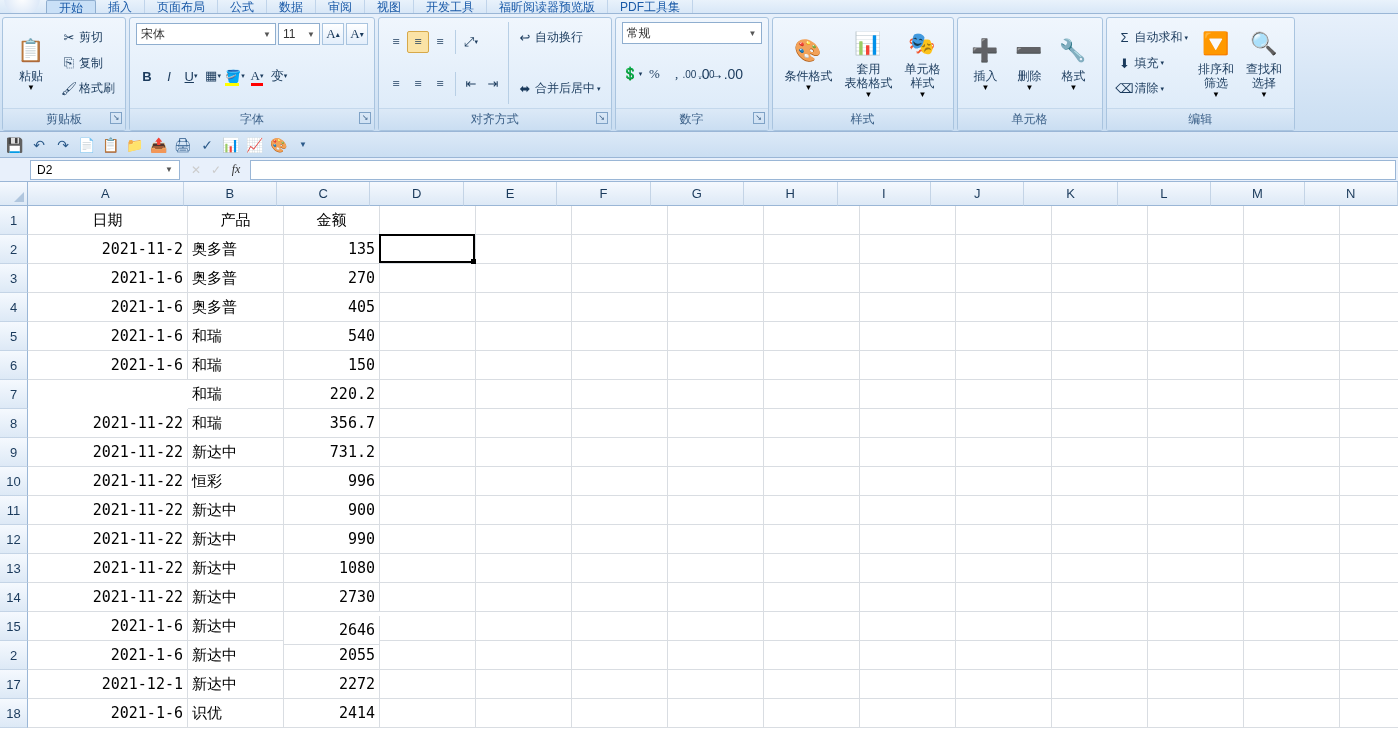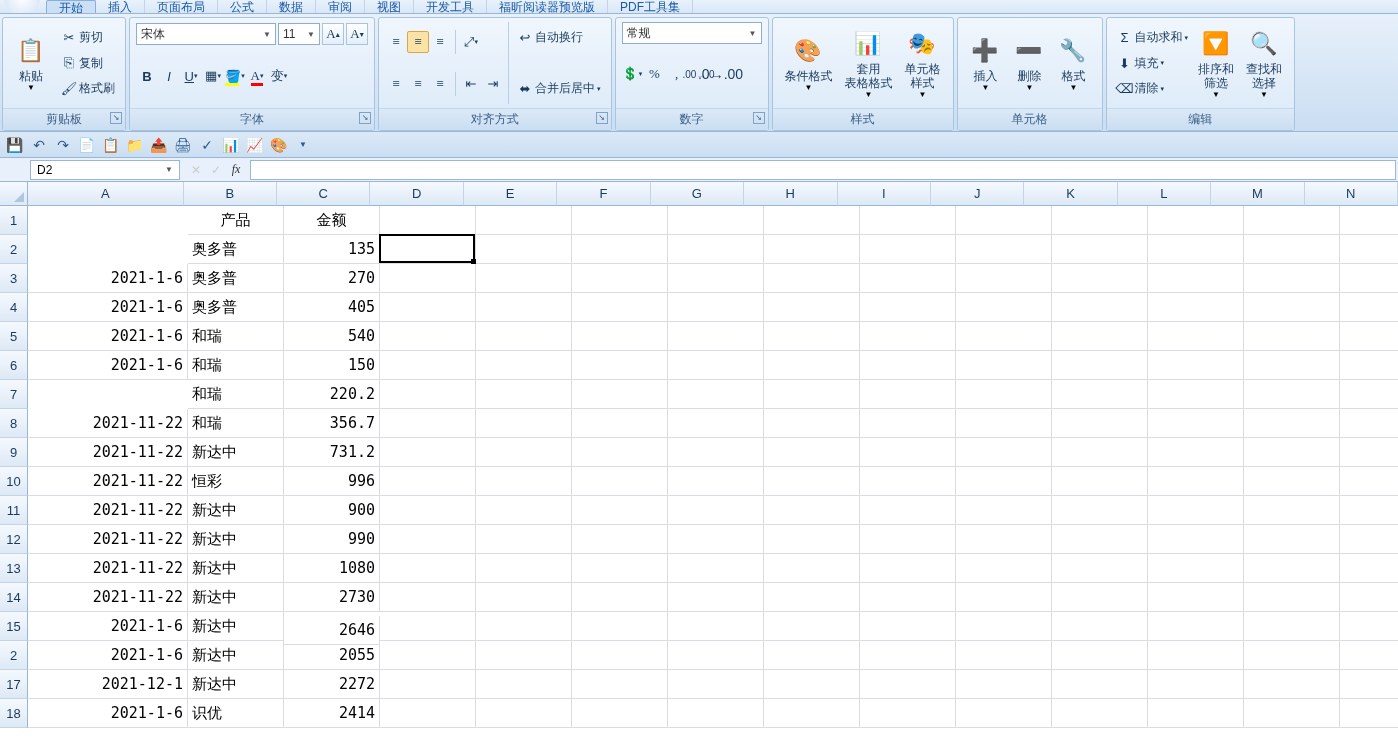--- a/index.html
+++ b/index.html
@@ -347,33 +347,35 @@
       <div class="rowhead">11</div>
       <div class="rowhead">12</div>
       <div class="rowhead">13</div>
       <div class="rowhead">14</div>
       <div class="rowhead">15</div>
       <div class="rowhead">2</div>
       <div class="rowhead">17</div>
       <div class="rowhead">18</div>
     </div>
   <div class="cells" id="cells">
+      <div class="cell header-cell" style="left: 0px; top: 0px; width: 160px; height: 29px;">日期</div>
       <div class="cell header-cell" style="left: 160px; top: 0px; width: 96px; height: 29px;">产品</div>
       <div class="cell header-cell" style="left: 256px; top: 0px; width: 96px; height: 29px;">金额</div>
       <div class="cell " style="left: 352px; top: 0px; width: 96px; height: 29px;"></div>
       <div class="cell " style="left: 448px; top: 0px; width: 96px; height: 29px;"></div>
       <div class="cell " style="left: 544px; top: 0px; width: 96px; height: 29px;"></div>
       <div class="cell " style="left: 640px; top: 0px; width: 96px; height: 29px;"></div>
       <div class="cell " style="left: 736px; top: 0px; width: 96px; height: 29px;"></div>
       <div class="cell " style="left: 832px; top: 0px; width: 96px; height: 29px;"></div>
       <div class="cell " style="left: 928px; top: 0px; width: 96px; height: 29px;"></div>
       <div class="cell " style="left: 1024px; top: 0px; width: 96px; height: 29px;"></div>
       <div class="cell " style="left: 1120px; top: 0px; width: 96px; height: 29px;"></div>
       <div class="cell " style="left: 1216px; top: 0px; width: 96px; height: 29px;"></div>
       <div class="cell " style="left: 1312px; top: 0px; width: 96px; height: 29px;"></div>
+      <div class="cell datec" style="left: 0px; top: 29px; width: 160px; height: 29px;">2021-11-2</div>
       <div class="cell txt" style="left: 160px; top: 29px; width: 96px; height: 29px;">奥多普</div>
       <div class="cell num" style="left: 256px; top: 29px; width: 96px; height: 29px;">135</div>
       <div class="cell " style="left: 352px; top: 29px; width: 96px; height: 29px;"></div>
       <div class="cell " style="left: 448px; top: 29px; width: 96px; height: 29px;"></div>
       <div class="cell " style="left: 544px; top: 29px; width: 96px; height: 29px;"></div>
       <div class="cell " style="left: 640px; top: 29px; width: 96px; height: 29px;"></div>
       <div class="cell " style="left: 736px; top: 29px; width: 96px; height: 29px;"></div>
       <div class="cell " style="left: 832px; top: 29px; width: 96px; height: 29px;"></div>
       <div class="cell " style="left: 928px; top: 29px; width: 96px; height: 29px;"></div>
       <div class="cell " style="left: 1024px; top: 29px; width: 96px; height: 29px;"></div>

